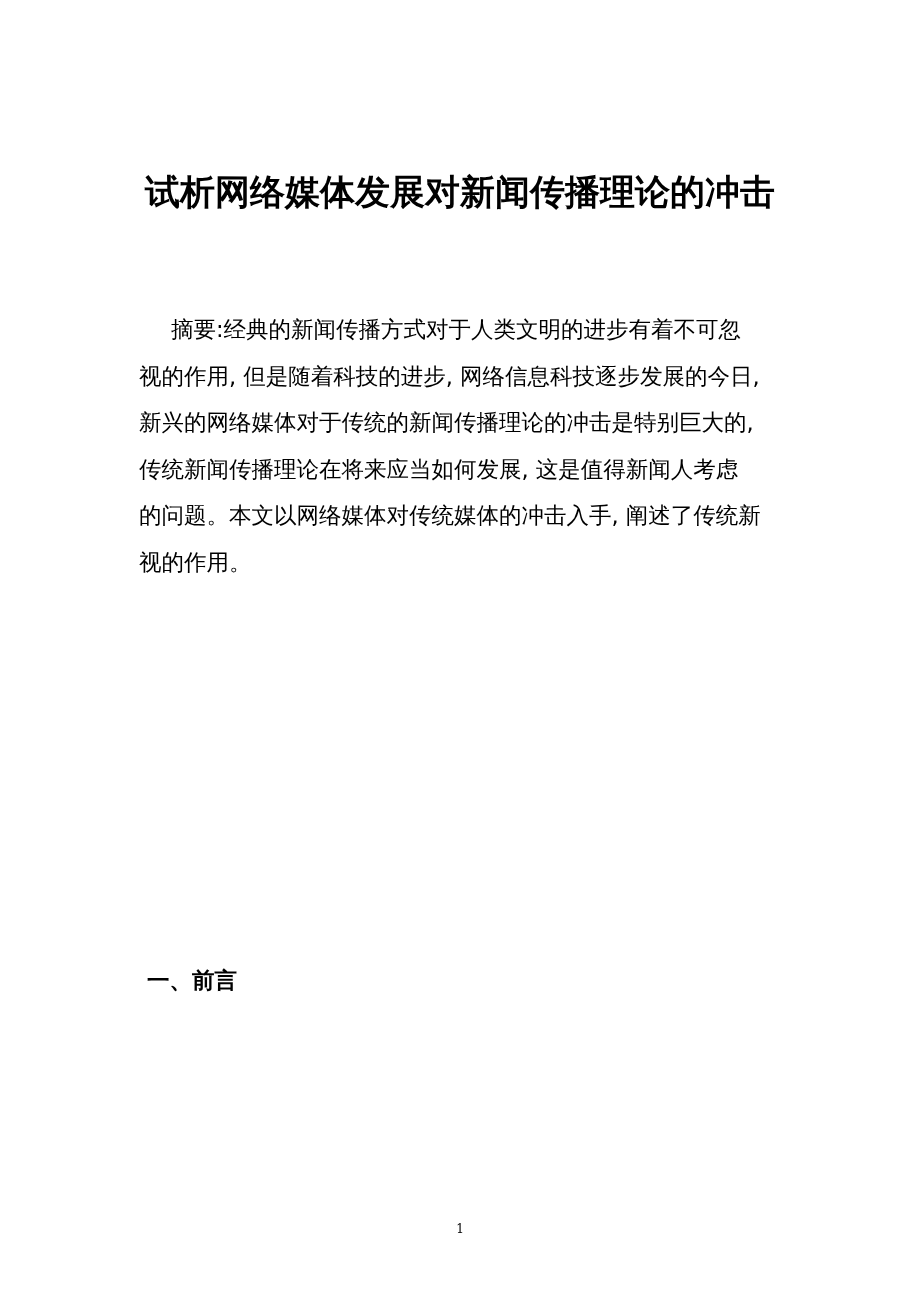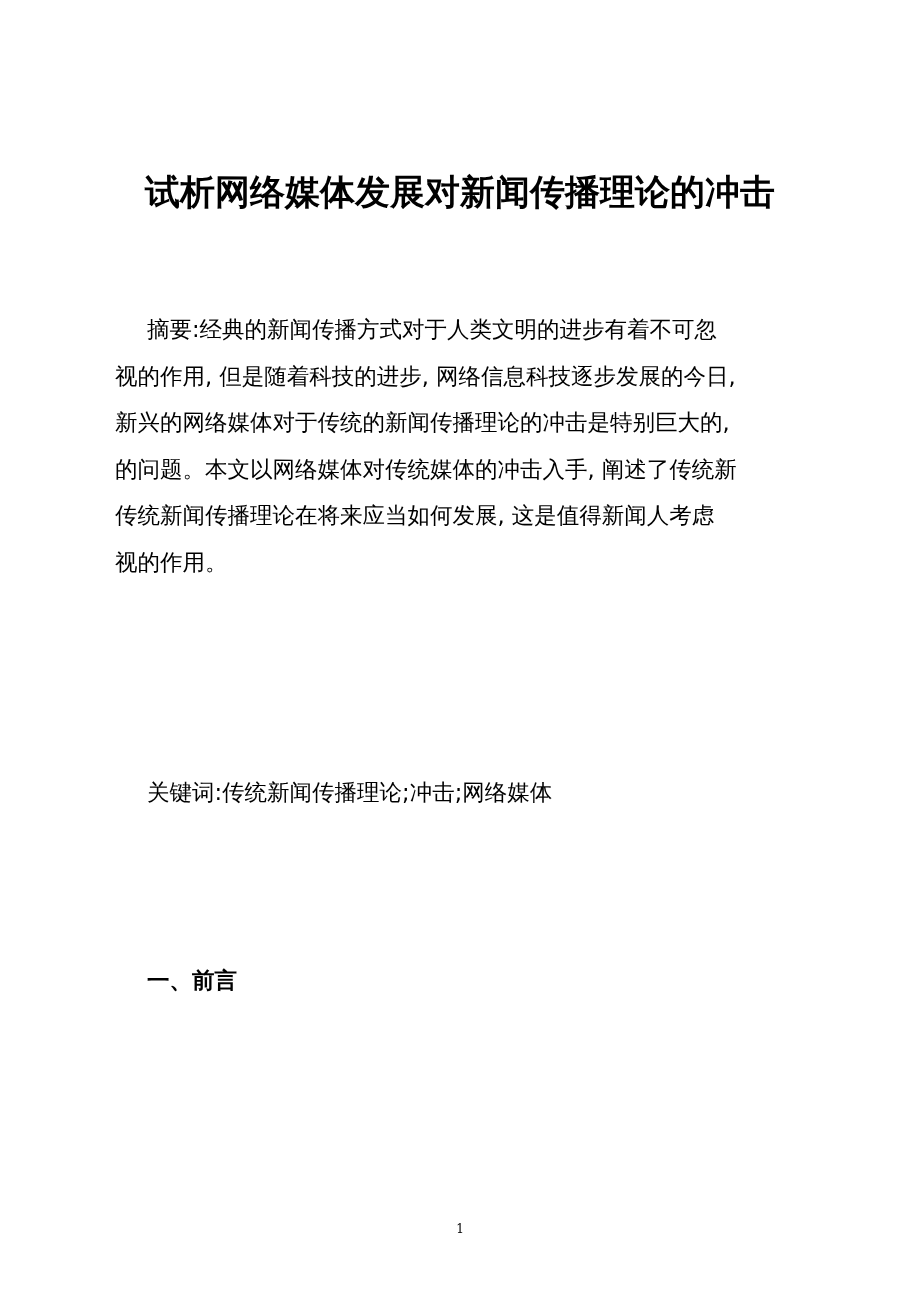--- a/index.html
+++ b/index.html
@@ -46,21 +46,21 @@
       text-indent: 32px;
       word-break: break-all;
     }
     .abstract .line {
       display: block;
       white-space: nowrap;
     }
     .abstract .line.first {
       padding-left: 32px;
     }
-    .abstract { text-indent: 0; }
+    .abstract { text-indent: 0; margin-left: 24px; }
     .keywords {
       position: absolute;
       left: 147px;
       top: 760px;
       font-size: 22.5px;
       line-height: 40px;
       margin: 0;
       white-space: nowrap;
     }
     .section-heading {
@@ -97,24 +97,23 @@
 </head>
 <body>
 
 <div class="page">
   <h1 class="title">试析网络媒体发展对新闻传播理论的冲击</h1>
 
   <div class="abstract">
     <span class="line first">摘要:经典的新闻传播方式对于人类文明的进步有着不可忽</span>
     <span class="line">视的作用, 但是随着科技的进步, 网络信息科技逐步发展的今日,</span>
     <span class="line">新兴的网络媒体对于传统的新闻传播理论的冲击是特别巨大的,</span>
+    <span class="line">传统新闻传播理论在将来应当如何发展, 这是值得新闻人考虑</span>
     <span class="line">的问题。本文以网络媒体对传统媒体的冲击入手, 阐述了传统新</span>
-    <span class="line">传统新闻传播理论在将来应当如何发展, 这是值得新闻人考虑</span>
     <span class="line">视的作用。</span>
   </div>
 
-  <p class="keywords">关键词:传统新闻传播理论;冲击;网络媒体</p>
 
   <h2 class="section-heading">一、前言</h2>
 
 
   <div class="page-number">1</div>
 </div>
 
 </body></html>

